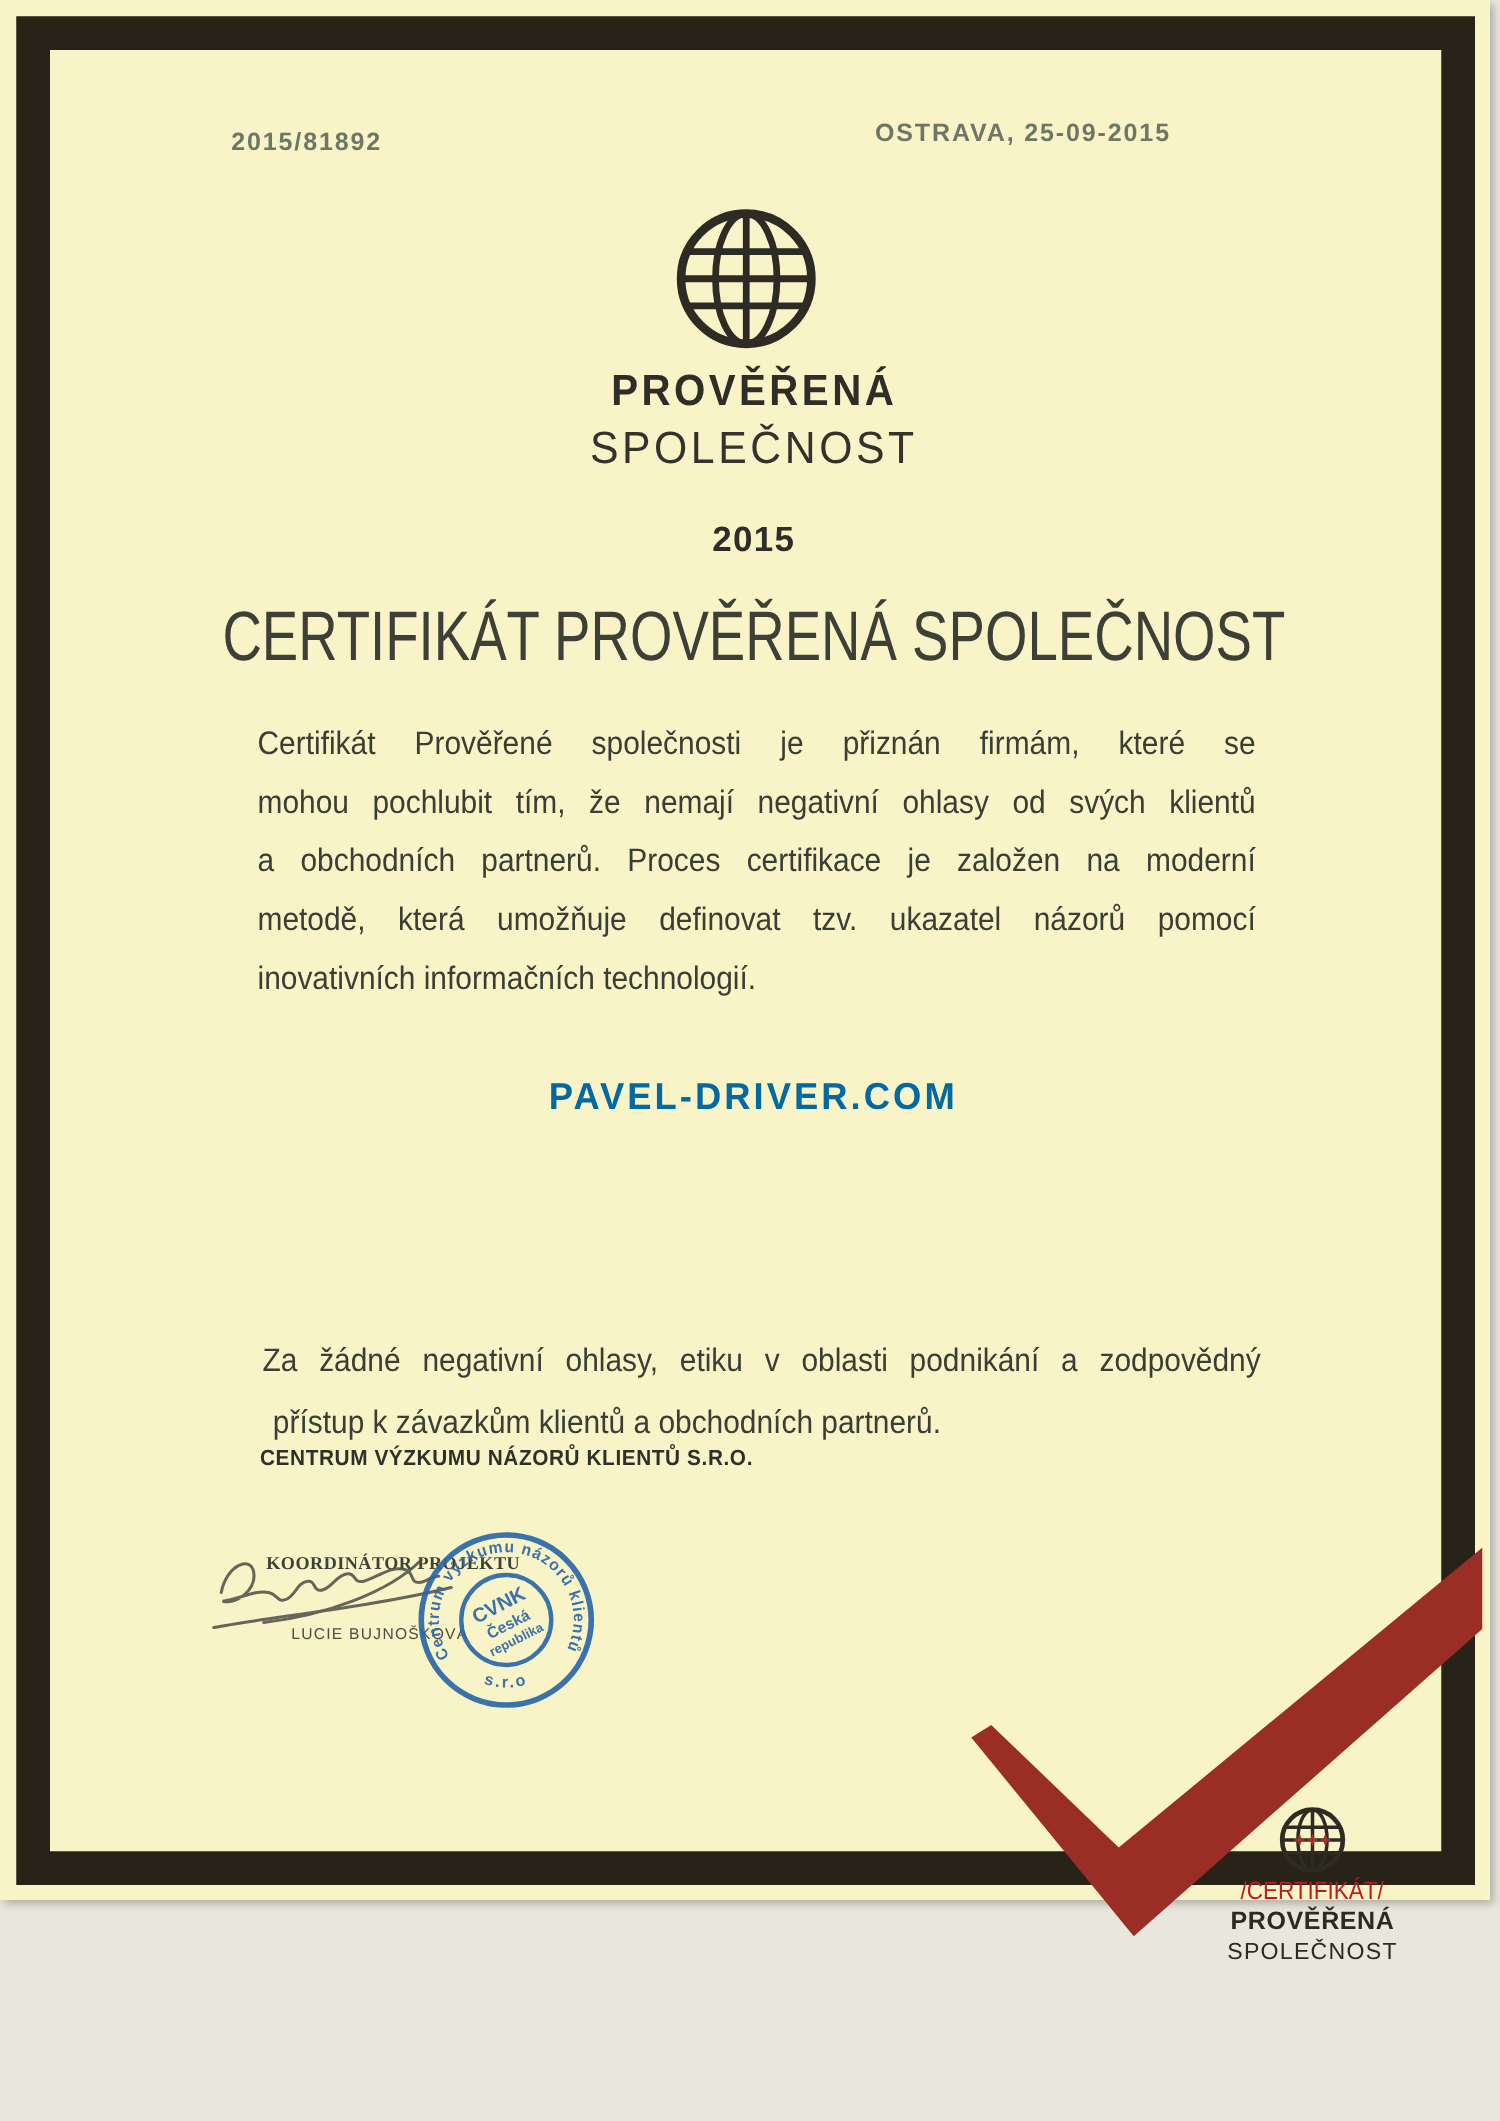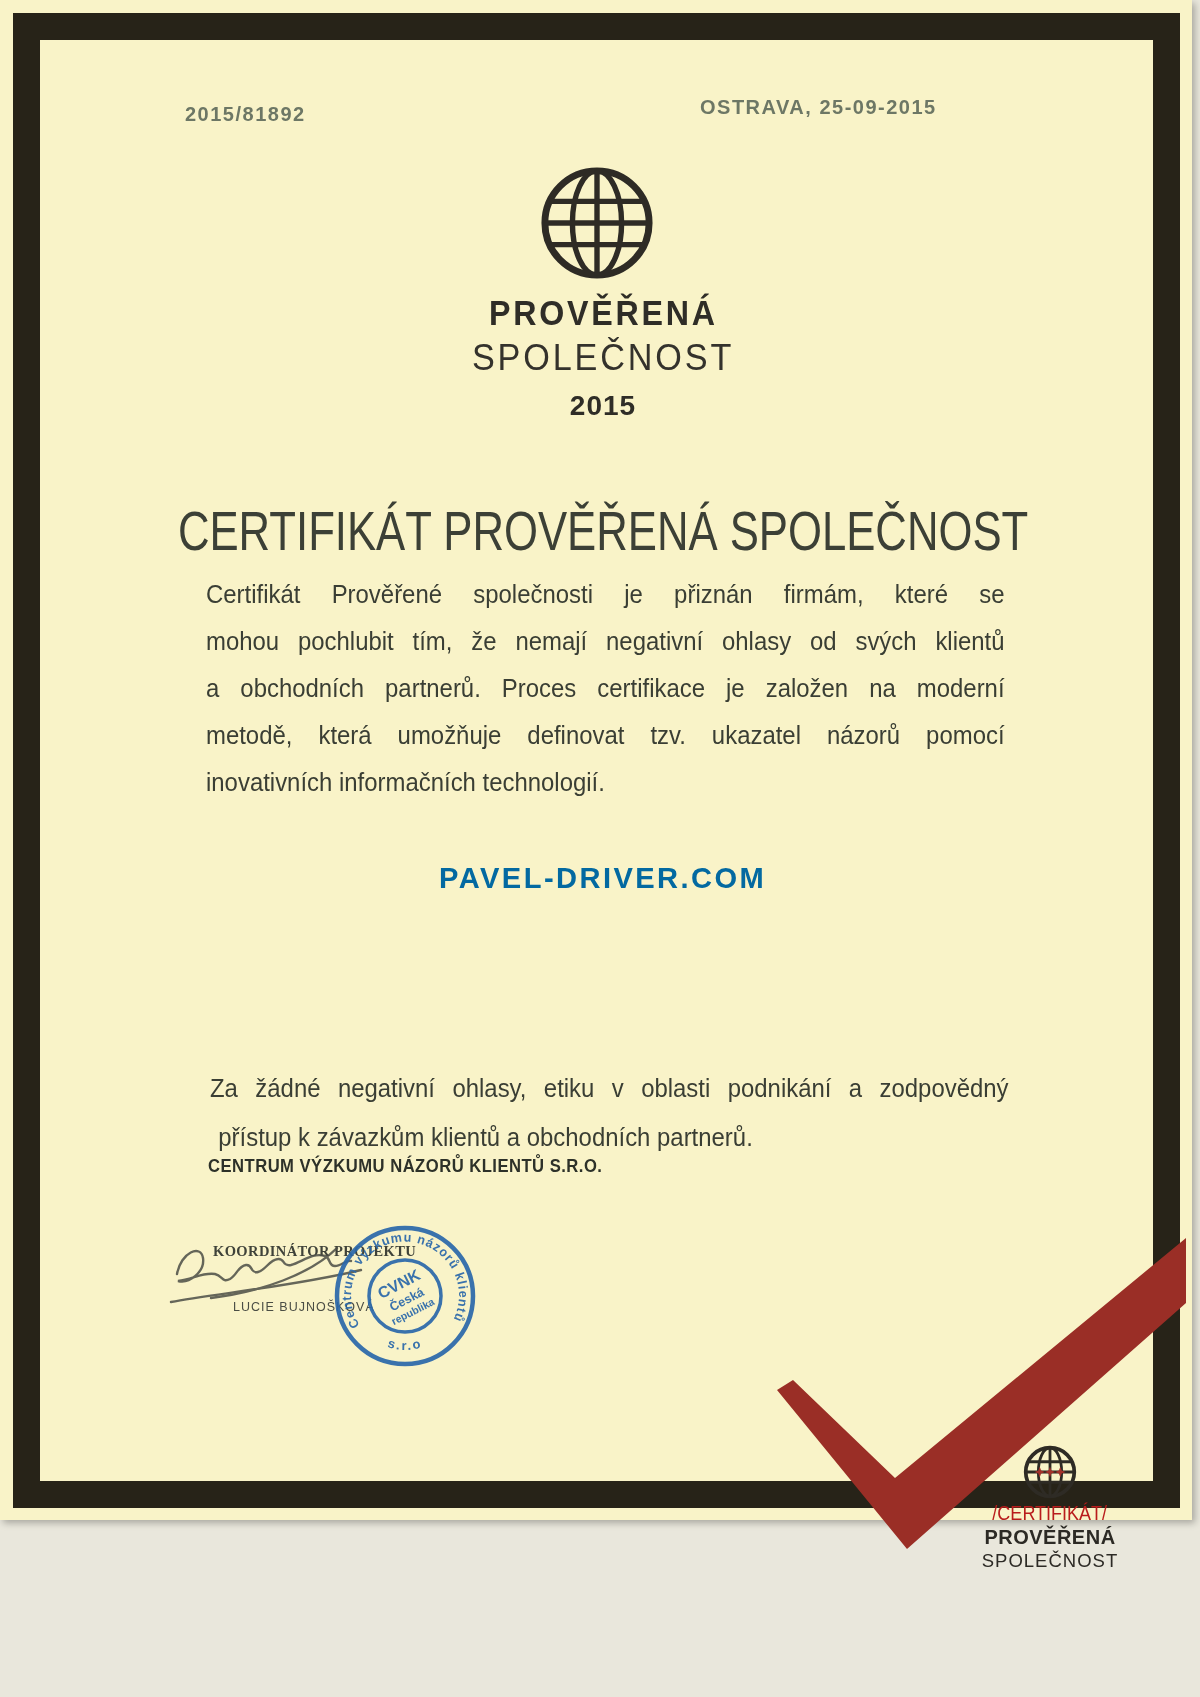--- a/index.html
+++ b/index.html
@@ -25,21 +25,21 @@
     color:#6d7765;
   }
   .logo-title{
     font-size:35px;font-weight:bold;letter-spacing:3px;color:#2f2d27;
   }
   .logo-title .sx{display:inline-block;transform:scaleX(.92);white-space:nowrap;}
   .logo-subtitle{
     font-size:36px;font-weight:400;letter-spacing:3px;color:#34322c;
   }
   .logo-subtitle .sx{display:inline-block;transform:scaleX(.95);white-space:nowrap;}
-  .logo-year{font-size:28px;font-weight:bold;color:#2f2d27;letter-spacing:1px;}
+  .logo-year{font-size:28px;font-weight:bold;color:#2f2d27;letter-spacing:1px;margin-top:26px;}
   .doc-title{font-size:56px;font-weight:400;color:#3c4036;line-height:62px;}
   .doc-title .sx{display:inline-block;transform:scaleX(.78);white-space:nowrap;letter-spacing:0px;}
   .bodyblock{
     width:868px;transform:scaleX(.92);transform-origin:left top;
     font-size:26px;color:#3a3e34;
   }
   .bodyblock .bline{height:47px;line-height:47px;text-align:justify;text-align-last:justify;white-space:normal;}
   .bodyblock .bline.last{text-align:left;text-align-last:left;}
   .awardblock{
     width:868px;transform:scaleX(.92);transform-origin:left top;
@@ -93,21 +93,21 @@
   </svg>
 
   <div class="abs center-band logo-title" style="top:293px;">
     <span class="sx">PROVĚŘENÁ</span>
   </div>
   <div class="abs center-band logo-subtitle" style="top:337px;">
     <span class="sx">SPOLEČNOST</span>
   </div>
   <div class="abs center-band logo-year" style="top:390px;">2015</div>
 
-  <div class="abs center-band doc-title" style="top:478px;margin-top:22px;">
+  <div class="abs center-band doc-title" style="top:478px;">
     <span class="sx">CERTIFIKÁT PROVĚŘENÁ SPOLEČNOST</span>
   </div>
 
   <div class="abs bodyblock" style="left:206px;top:571px;">
     <div class="bline">Certifikát Prověřené společnosti je přiznán firmám, které se</div>
     <div class="bline">mohou pochlubit tím, že nemají negativní ohlasy od svých klientů</div>
     <div class="bline">a obchodních partnerů. Proces certifikace je založen na moderní</div>
     <div class="bline">metodě, která umožňuje definovat tzv. ukazatel názorů pomocí</div>
     <div class="bline last">inovativních informačních technologií.</div>
   </div>

